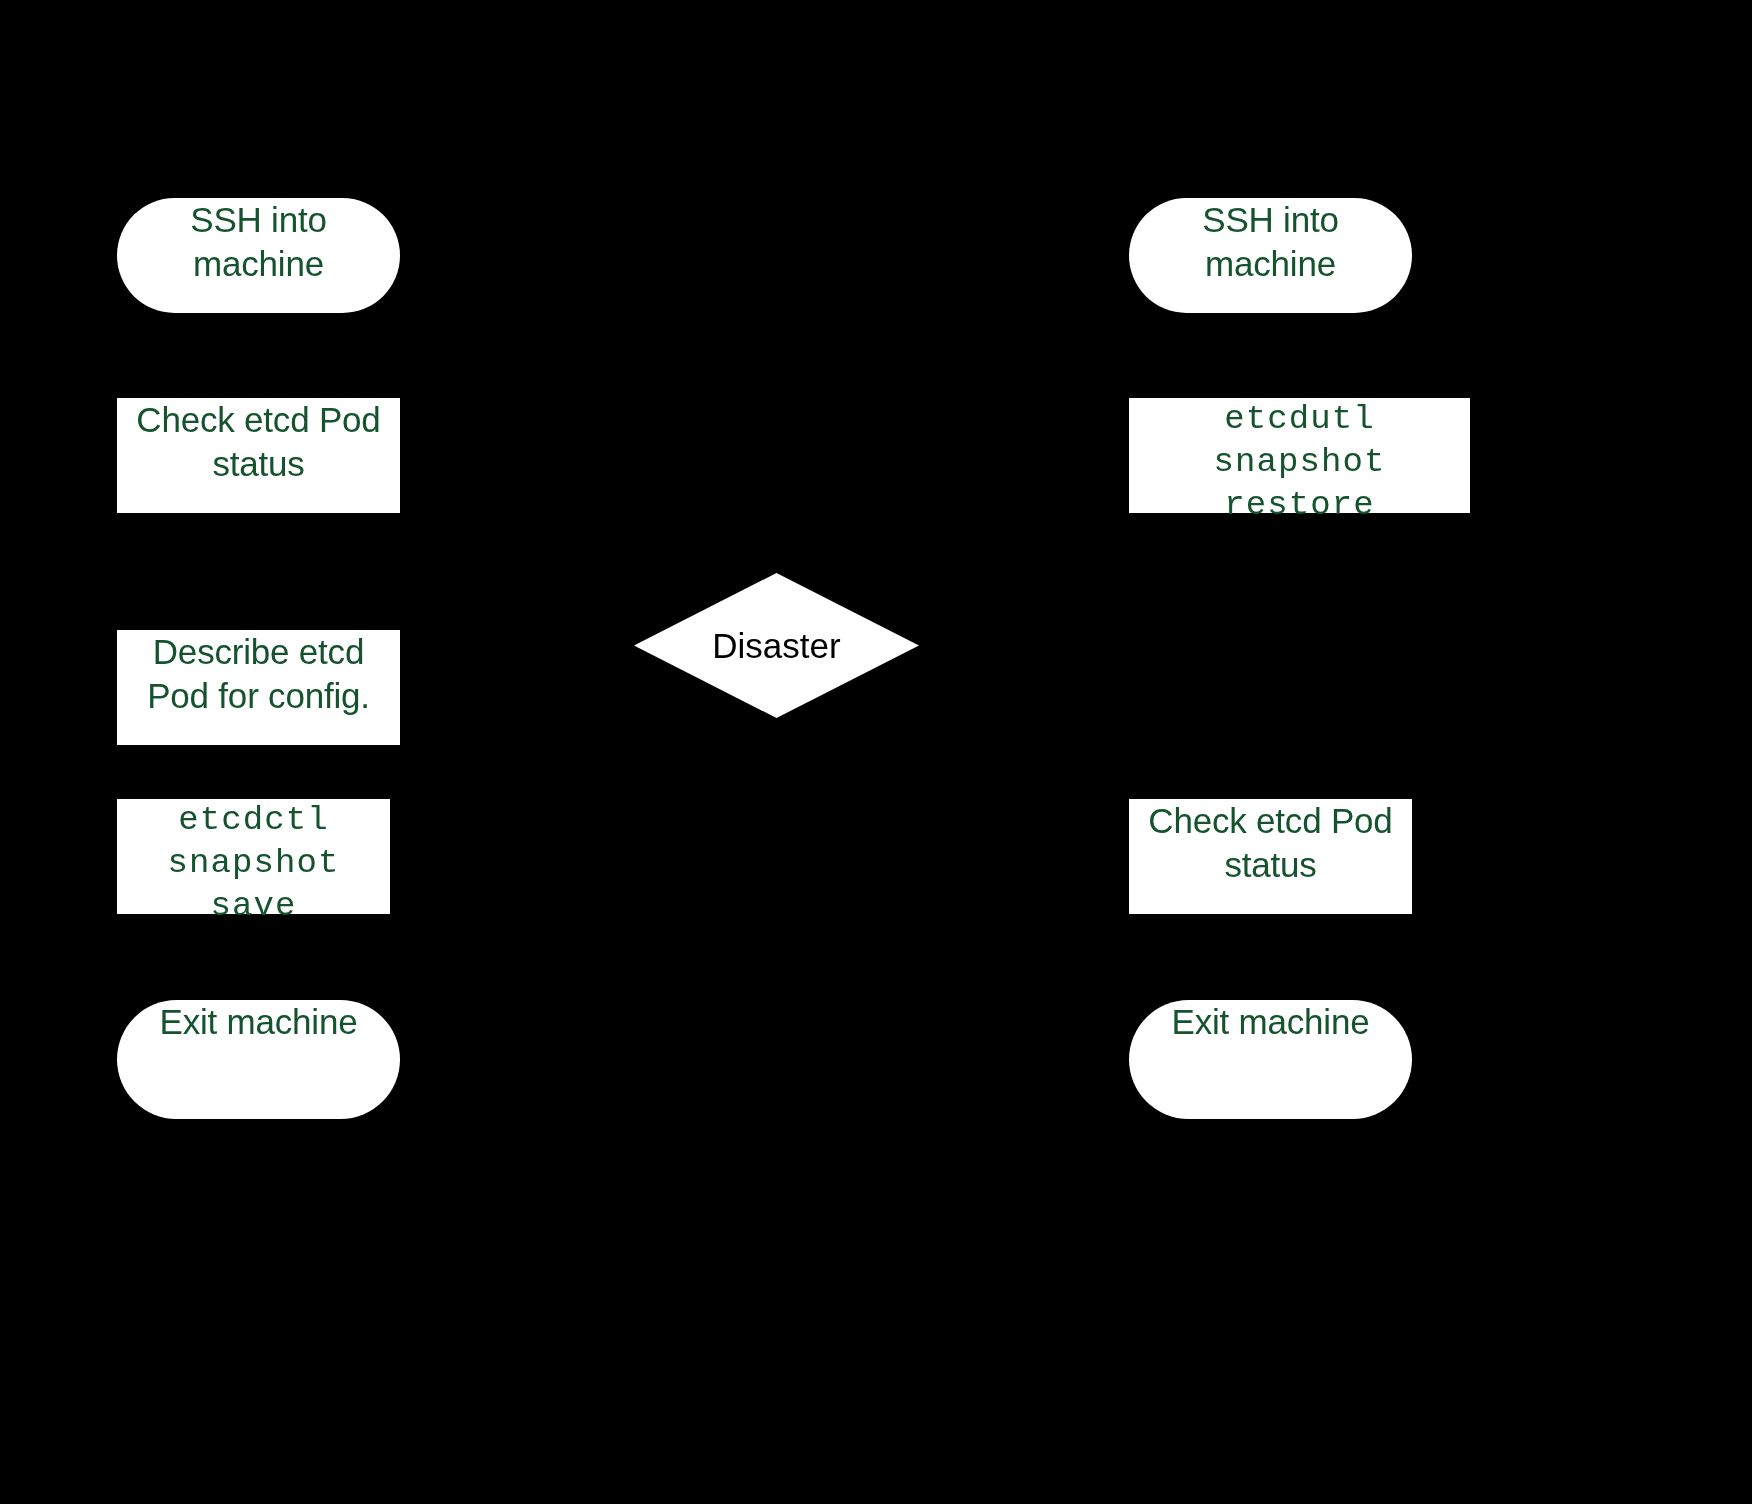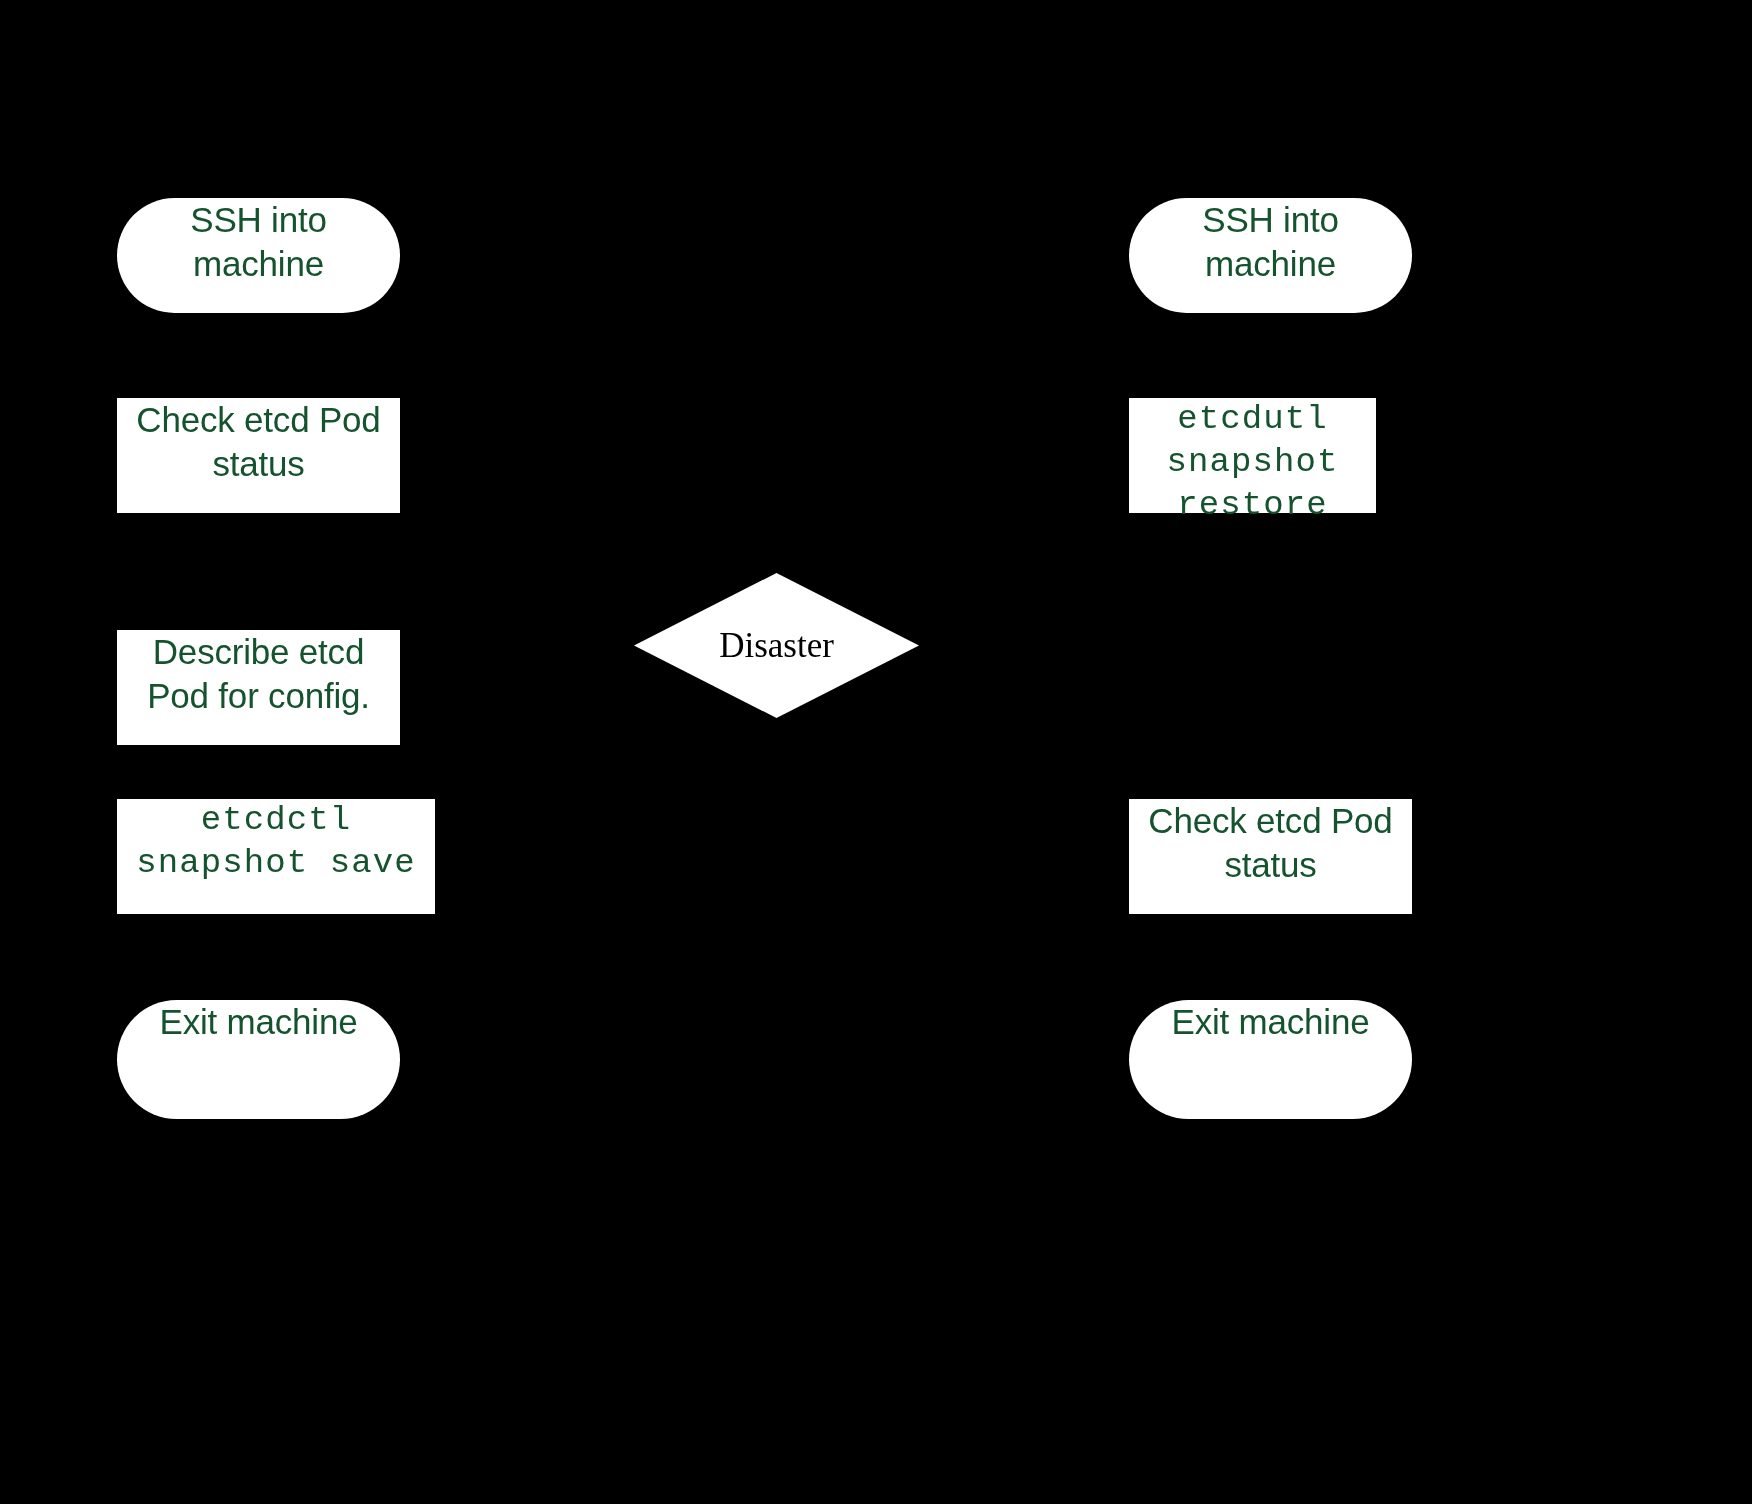--- a/index.html
+++ b/index.html
@@ -64,21 +64,21 @@
   }
   .decision .decision-label {
     position: absolute;
     left: 0;
     top: 0;
     width: 100%;
     height: 100%;
     display: flex;
     align-items: center;
     justify-content: center;
-    font-family: Liberation Serif, serif;
+    font-family: Liberation Sans, sans-serif;
     font-size: 35px;
     color: #000000;
     pointer-events: none;
   }
 </style>
 </head>
 <body>
 
 <div id="canvas">
 
@@ -90,42 +90,42 @@
   <div class="node process sans" style="left:117px; top:398px; width:283px; height:115px;">
     <span class="label">Check etcd Pod
 status</span>
   </div>
 
   <div class="node process sans" style="left:117px; top:598px; width:283px; height:115px;margin-top:32px;">
     <span class="label">Describe etcd
 Pod for config.</span>
   </div>
 
-  <div class="node process mono" style="left:117px; top:799px; width:318px; height:115px;">
+  <div class="node process mono" style="left:117px; top:799px; width:273px; height:115px;">
     <span class="label">etcdctl
 snapshot save</span>
   </div>
 
   <div class="node stadium sans" style="left:117px; top:1000px; width:283px; height:119px;">
     <span class="label">Exit machine</span>
   </div>
 
   <div class="decision" style="left:634px; top:573px; width:285px; height:145px;">
     <svg width="285" height="145" viewBox="0 0 285 145" aria-hidden="true">
       <polygon points="142.5,0 285,72.5 142.5,145 0,72.5" fill="#ffffff"></polygon>
     </svg>
     <span class="decision-label">Disaster</span>
   </div>
 
   <div class="node stadium sans" style="left:1129px; top:198px; width:283px; height:115px;">
     <span class="label">SSH into
 machine</span>
   </div>
 
-  <div class="node process mono" style="left:1129px; top:398px; width:247px; height:115px;">
+  <div class="node process mono" style="left:1129px; top:398px; width:341px; height:115px;">
     <span class="label">etcdutl
 snapshot
 restore</span>
   </div>
 
 
   <div class="node process sans" style="left:1129px; top:799px; width:283px; height:115px;">
     <span class="label">Check etcd Pod
 status</span>
   </div>

